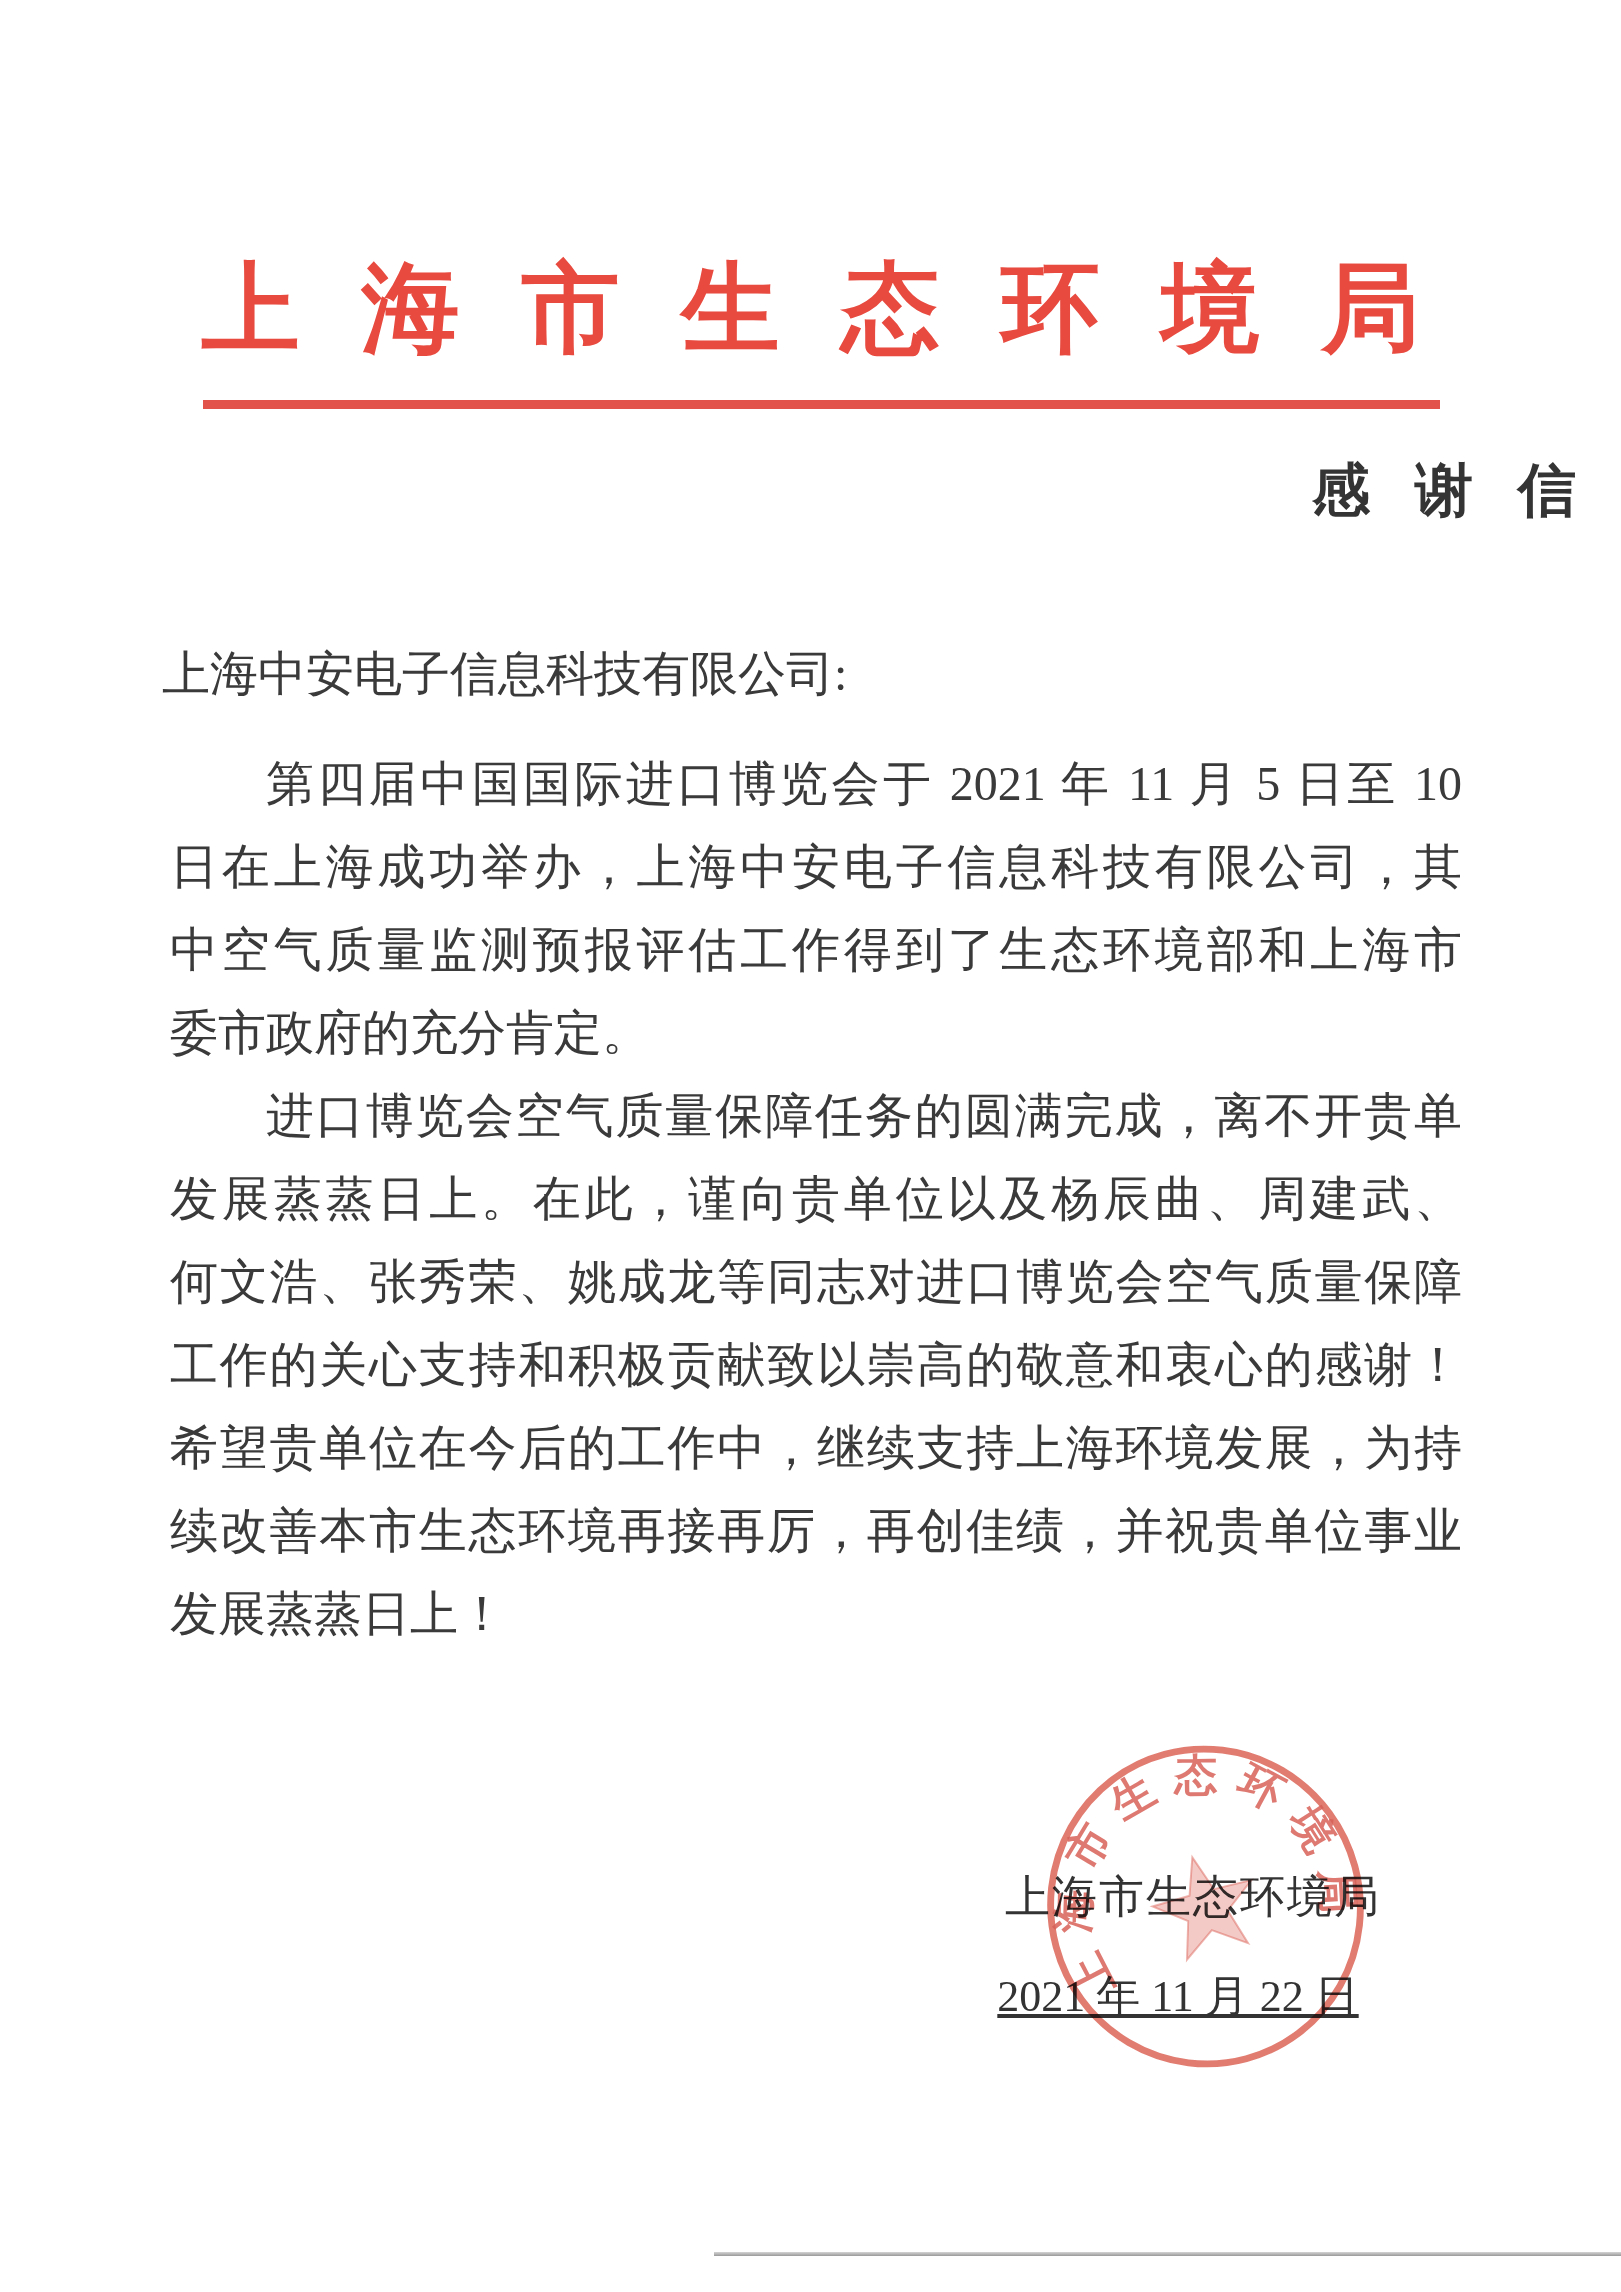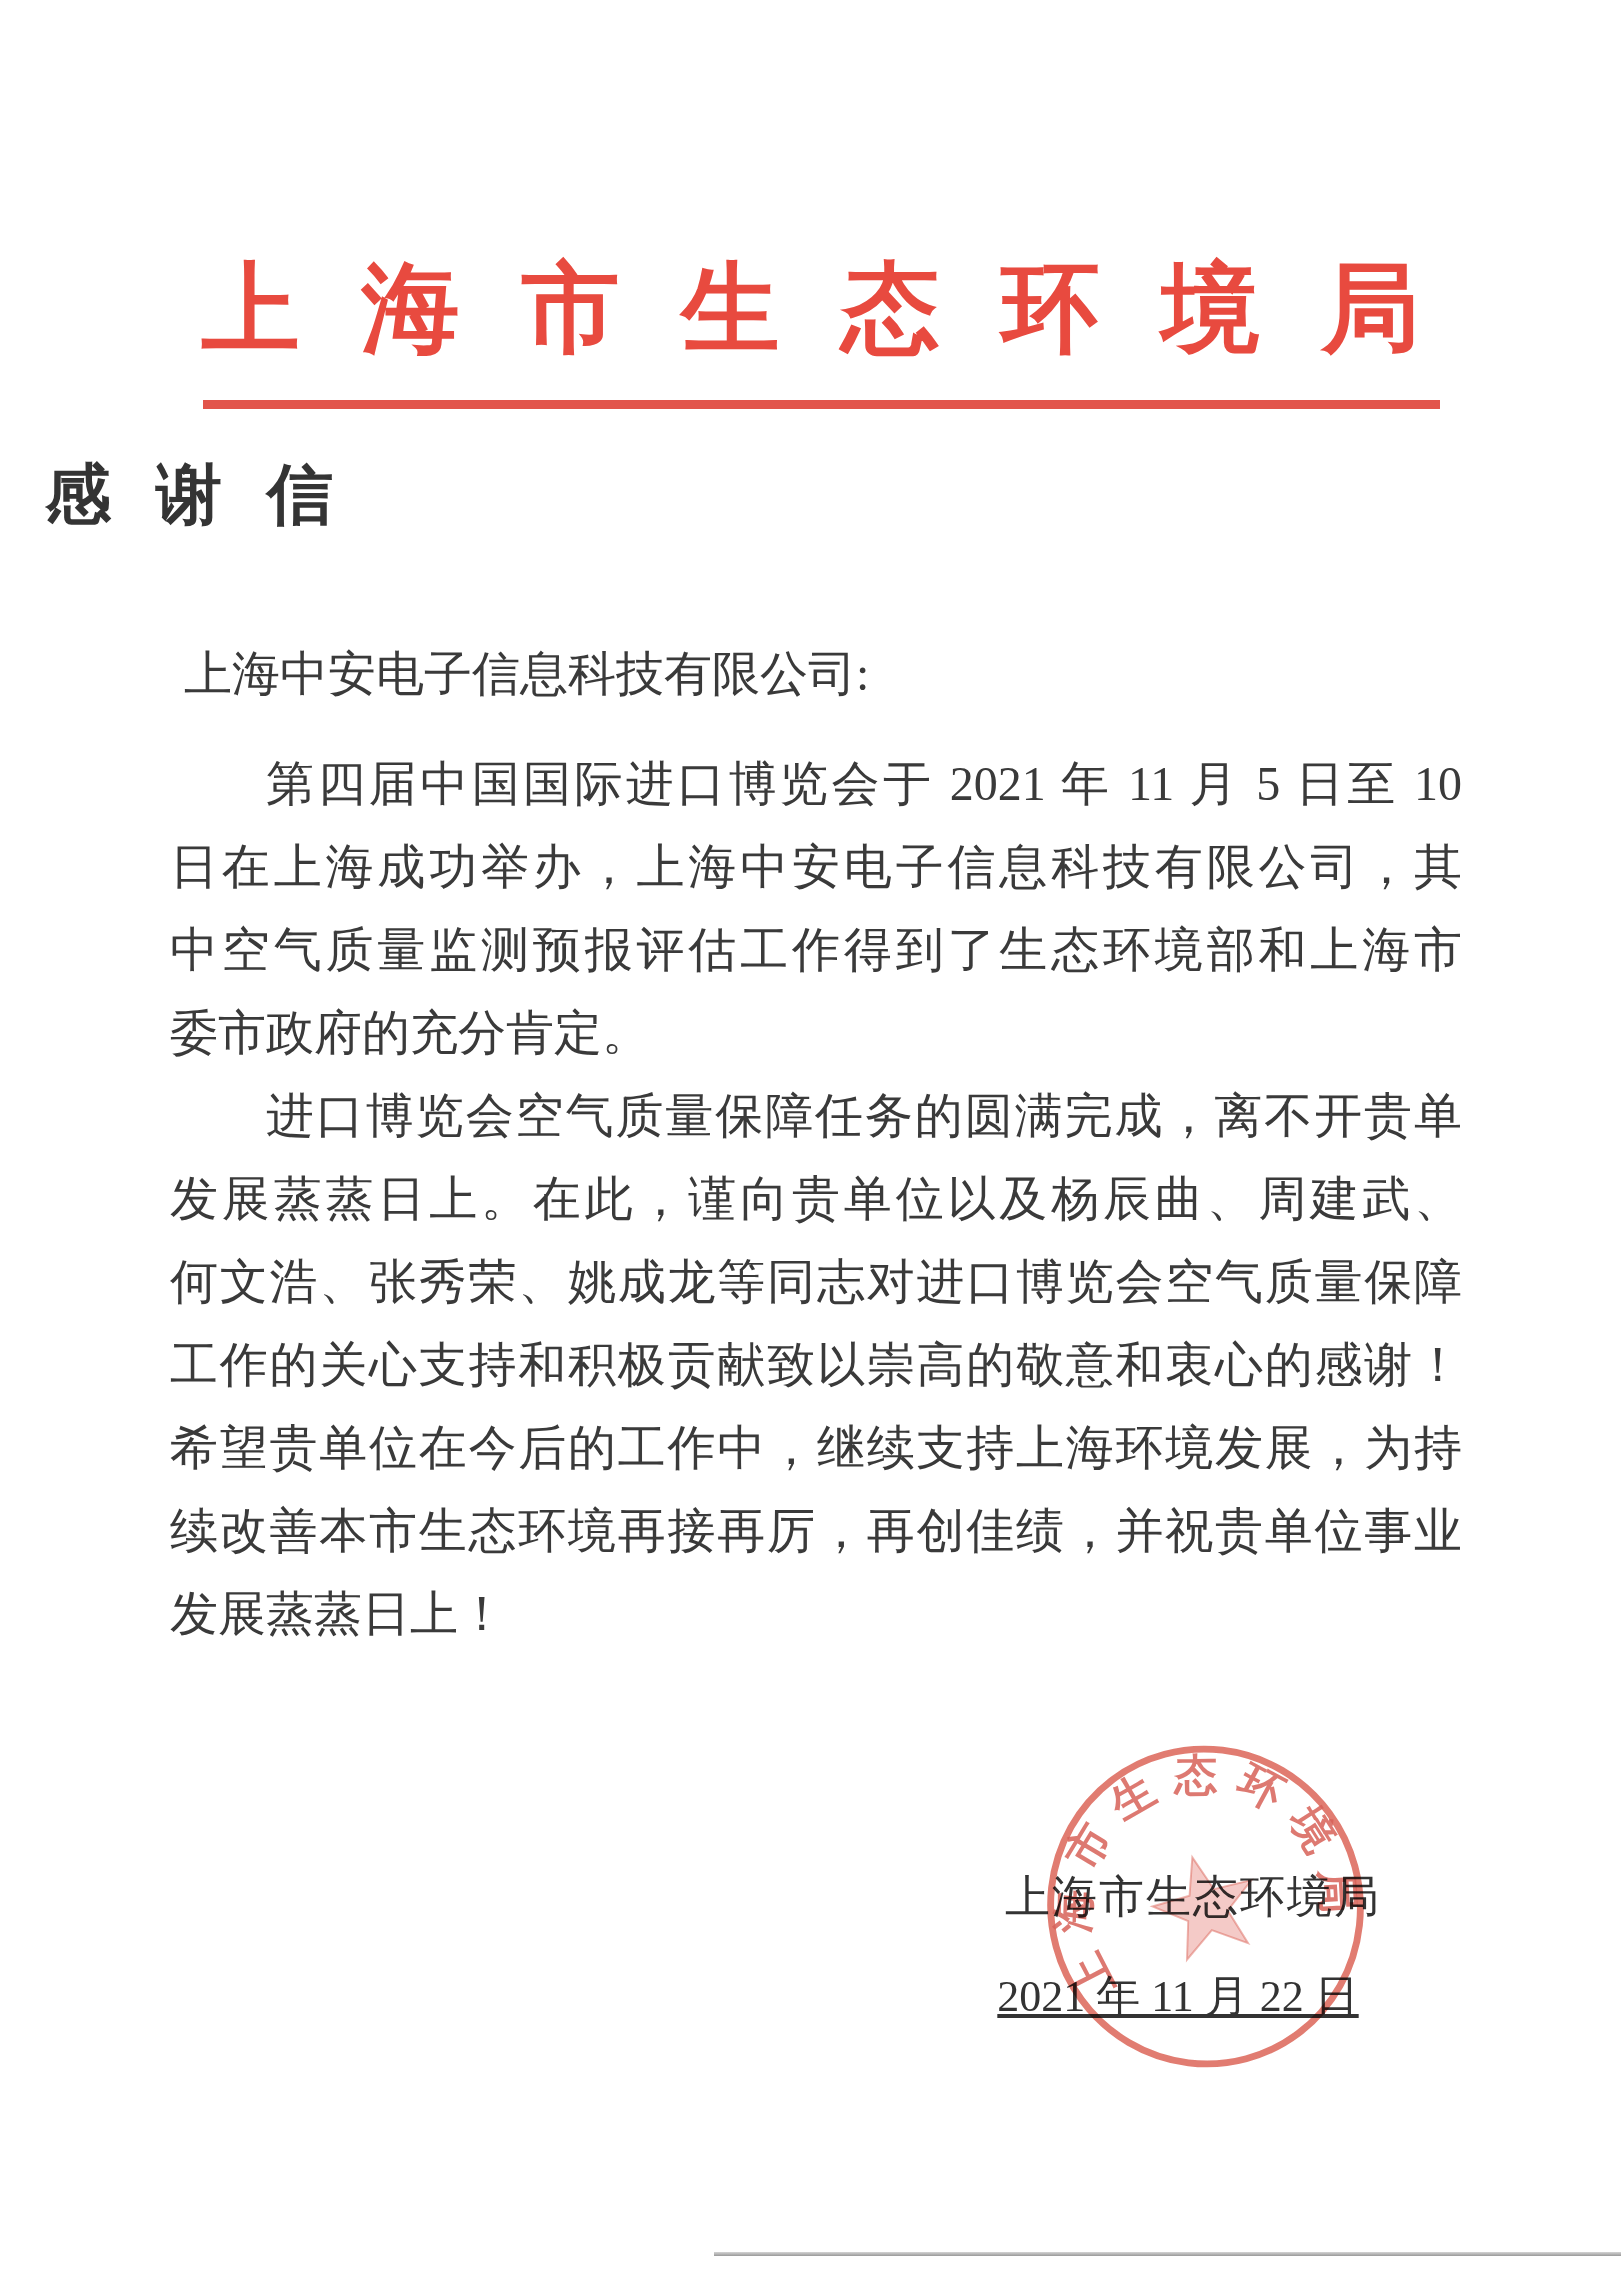--- a/index.html
+++ b/index.html
@@ -38,22 +38,22 @@
     height: 8.8px;
     background: #e2544b;
   }
 
   
   .doc-title {
     position: absolute;
     top: 459px;
     left: 0;
     width: 100%;
-    text-align: left;
-    font-size: 66px;
+    text-align: right;
+    font-size: 58px;
     line-height: 1.1;
     font-weight: bold;
     color: #343434;
     letter-spacing: 45px;
     text-indent: 45px;
     white-space: nowrap;
   }
 
   
   .body-block {
@@ -61,21 +61,20 @@
     top: 632px;
     left: 162px;
     width: 1300px;
     font-size: 48px;
     color: #3a3a3a;
   }
   .salutation {
     line-height: 83px;
     margin-bottom: 27.4px;
     text-align: left;
-    margin-left: 22px;
   }
   .line {
     line-height: 83px;
     height: 83px;
     overflow: hidden;
     margin-left: 8px;
   }
   .line.justify {
     text-align: justify;
     text-align-last: justify;

